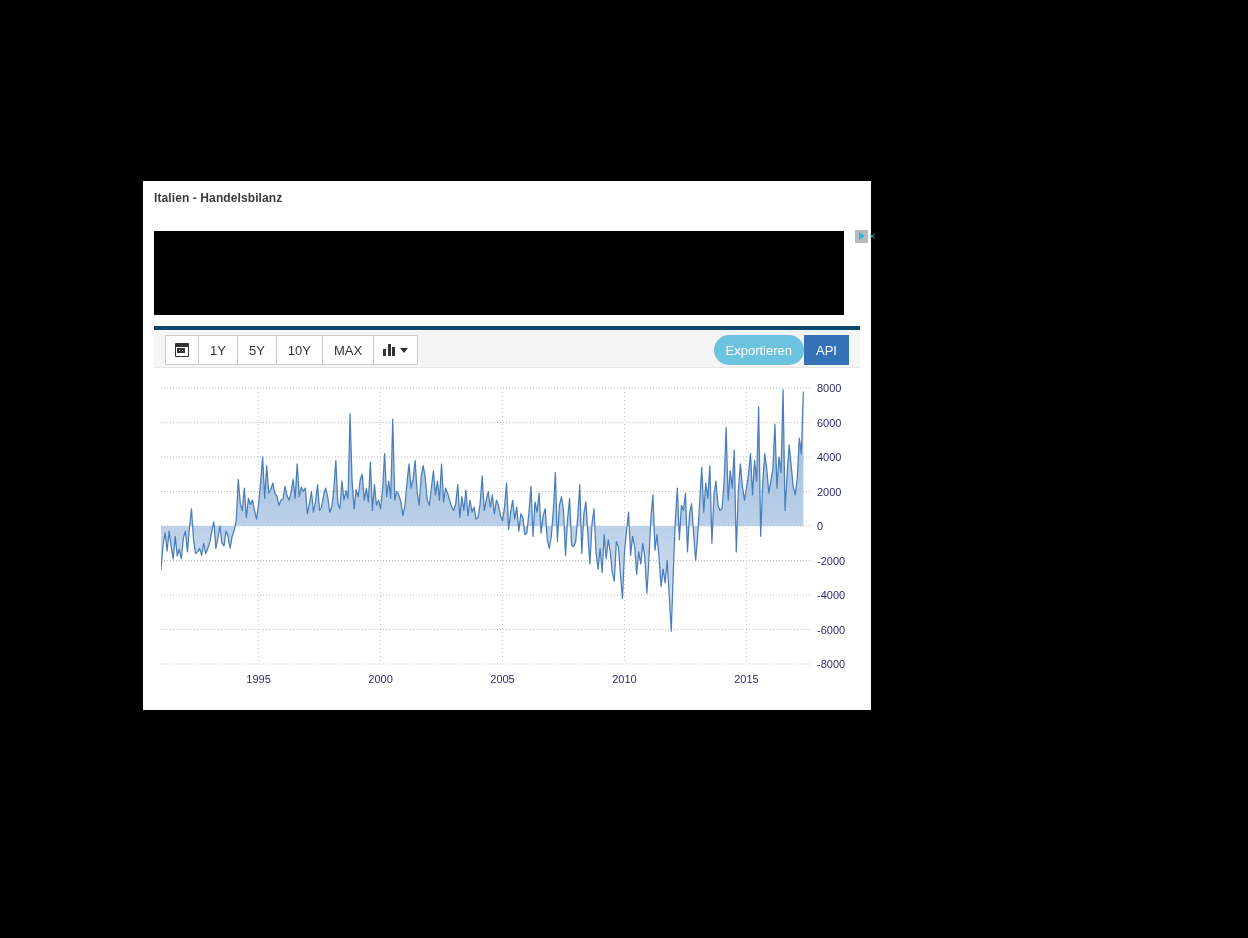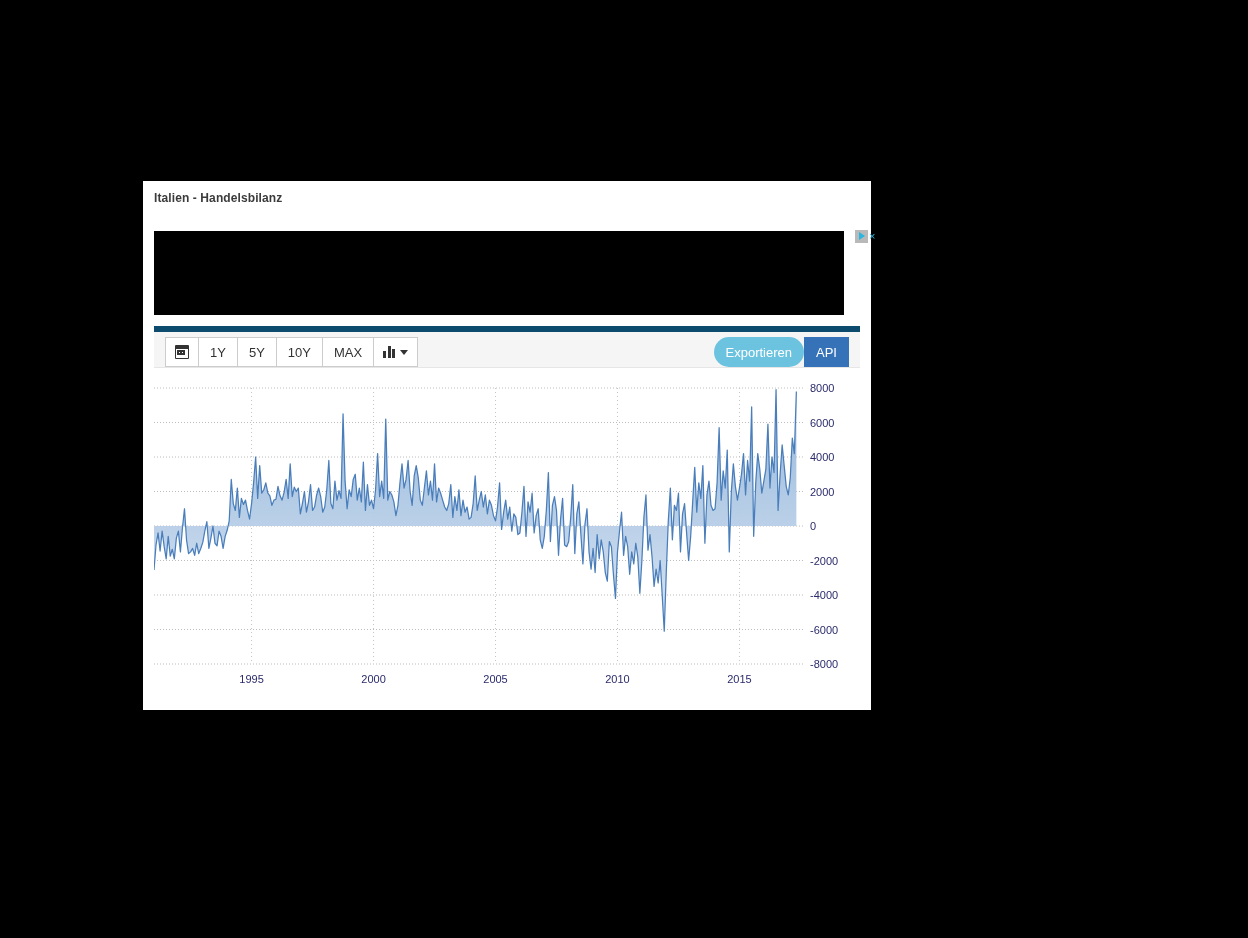--- a/index.html
+++ b/index.html
@@ -86,21 +86,21 @@
   }
 
   
   #toolbar {
     position: absolute;
     left: 11px;
     top: 145px;
     width: 706px;
     height: 42px;
     background: #f5f5f5;
-    border-top: 6px solid #0c4a6e;
+    border-top: 4px solid #0c4a6e;
     border-bottom: 1px solid #e6e6e6;
     box-sizing: border-box;
   }
 
   .btn-group {
     position: absolute;
     display: flex;
     height: 30px;
   }
   #range-group { left: 11px; top: 5px; }
@@ -179,21 +179,21 @@
     padding: 0 12px;
     cursor: pointer;
     white-space: nowrap;
   }
   #export-btn { background: #6cc3e0; border-radius: 15px; }
   #api-btn { background: #3572b8; }
 
   
   #chart-wrap {
     position: absolute;
-    left: 11px;
+    left: 18px;
     top: 196px;
     width: 706px;
     height: 320px;
   }
   #chart-svg { display: block; }
 
   .tick-text {
     font-family: "Liberation Sans", sans-serif;
     font-size: 11px;
     fill: #2b2b6b;

